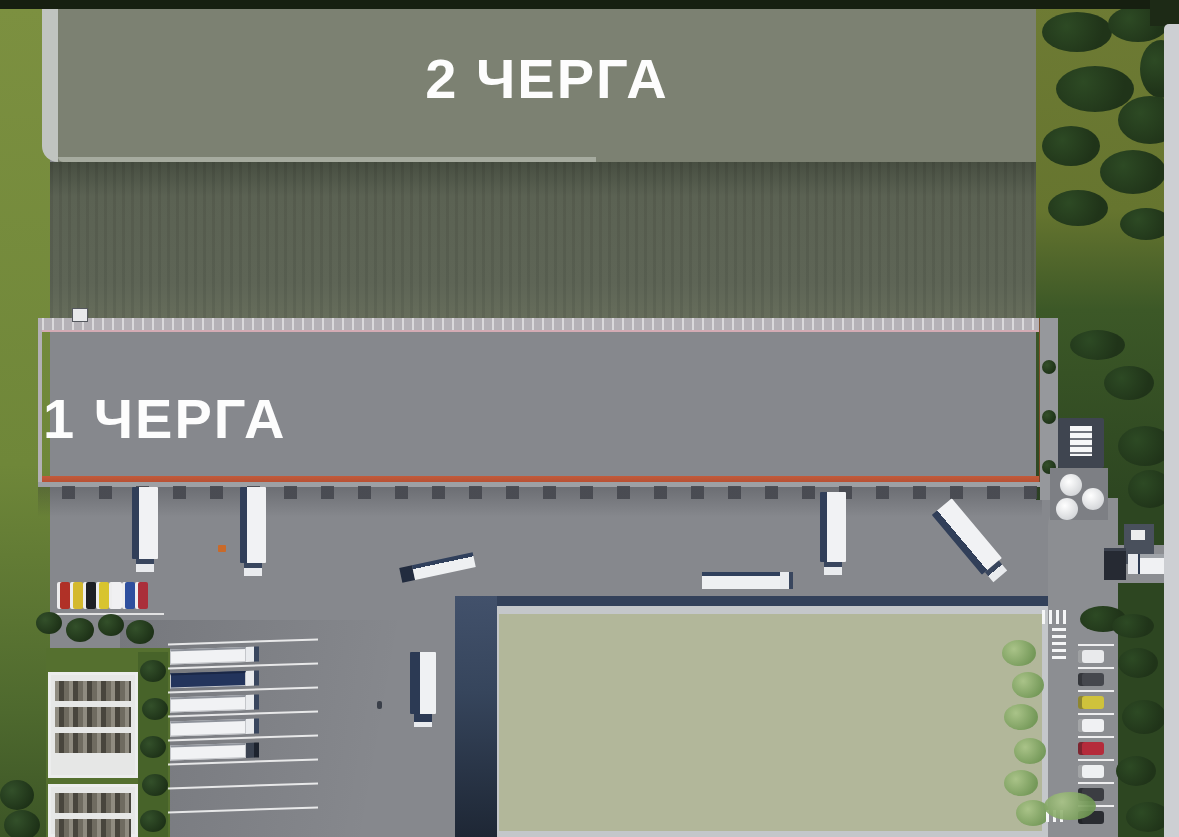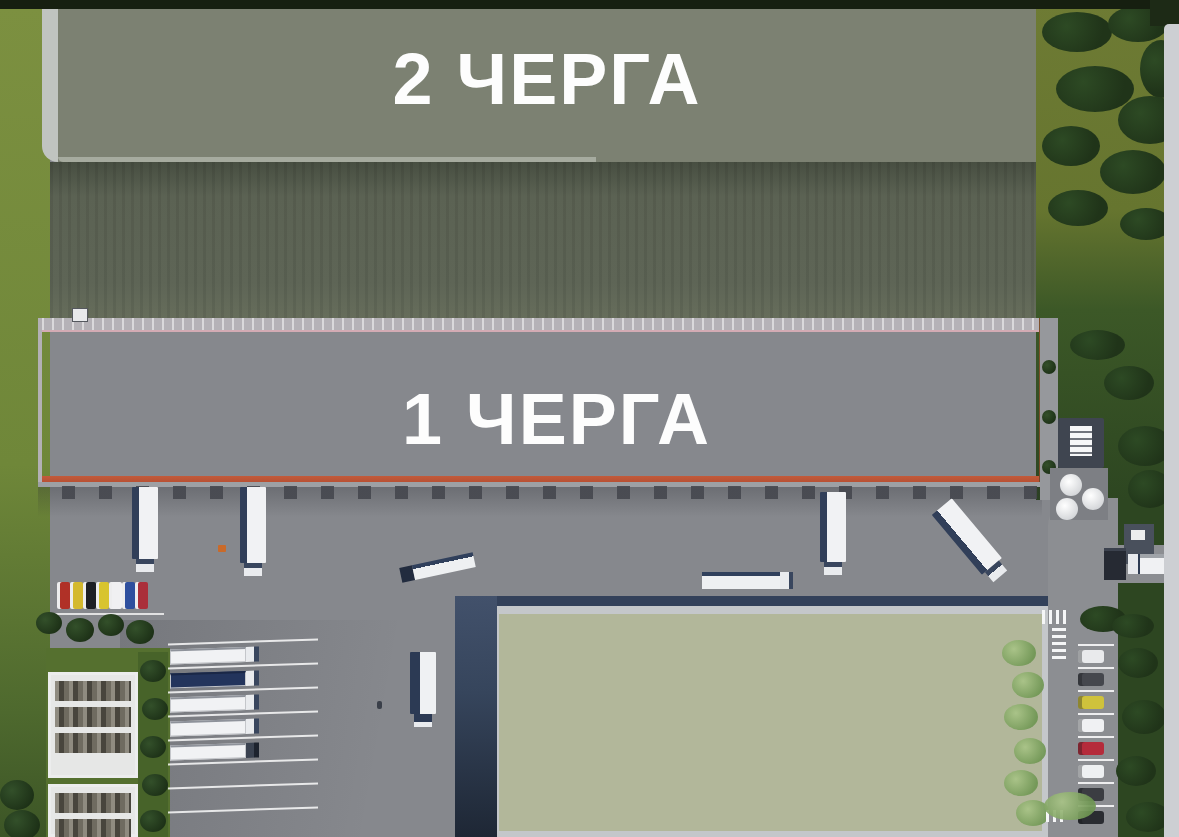--- a/index.html
+++ b/index.html
@@ -28,33 +28,33 @@
     background:linear-gradient(100deg,rgba(20,22,28,.14),rgba(20,22,28,0) 65%);}
 
   
   .bldg2{left:42px;top:8px;width:994px;height:154px;
     background:var(--phase2-roof,#7c8172);
     border-left:16px solid var(--phase2-edge,#c0c4c0);
     border-bottom-left-radius:16px;box-sizing:border-box;
     display:flex;align-items:center;justify-content:center;}
   .bldg2::after{content:"";position:absolute;left:0;bottom:0;width:55%;height:5px;
     background:rgba(200,205,196,.55);border-bottom-left-radius:10px;}
-  .phase-label{color:var(--label-text,#fdfdfd);font-weight:700;font-size:72px;
+  .phase-label{color:var(--label-text,#fdfdfd);font-weight:700;font-size:56px;
     letter-spacing:2px;line-height:1;text-align:center;padding-bottom:12px;}
 
   
   .bldg1{left:38px;top:318px;width:1004px;height:169px;box-sizing:border-box;
     border-left:4px solid #b3b0b5;border-right:3px solid rgba(178,73,47,.55);}
   .bldg1-parapet{position:absolute;left:0;top:0;width:100%;height:14px;
     background:repeating-linear-gradient(90deg,rgba(255,255,255,.5) 0 2px,rgba(0,0,0,0) 2px 10px),
     var(--phase1-parapet,#b5b2b7);
     border-bottom:2px solid #d3abb4;box-sizing:border-box;}
-  .bldg1-roof{position:absolute;left:16px;top:14px;width:100%;height:186px;
+  .bldg1-roof{position:absolute;left:1px;top:14px;width:100%;height:186px;
     background:linear-gradient(180deg,#93919六 0%,var(--phase1-roof,#8c8a8f) 30%,#858388 100%);
-    display:flex;align-items:center;justify-content:center;}
+    display:flex;align-items:center;}
   .bldg1-accent{position:absolute;left:0;top:158px;width:100%;height:11px;
     background:linear-gradient(180deg,#c25a3a,var(--phase1-accent,#b0492e));}
   .dock-base{left:38px;top:482px;width:1004px;height:5px;background:#9da0a4;}
   .dock-canopies{left:62px;top:486px;width:978px;height:13px;
     background:repeating-linear-gradient(90deg,#45474e 0 13px,rgba(0,0,0,0) 13px 37px);opacity:.9;}
   .dock-nw{left:72px;top:308px;width:16px;height:14px;background:#e8e9eb;border:1px solid #55585e;box-sizing:border-box;}
 
   
   .front{left:455px;top:596px;width:593px;height:241px;}
   .front-wall-w{position:absolute;left:0;top:0;width:42px;height:100%;

